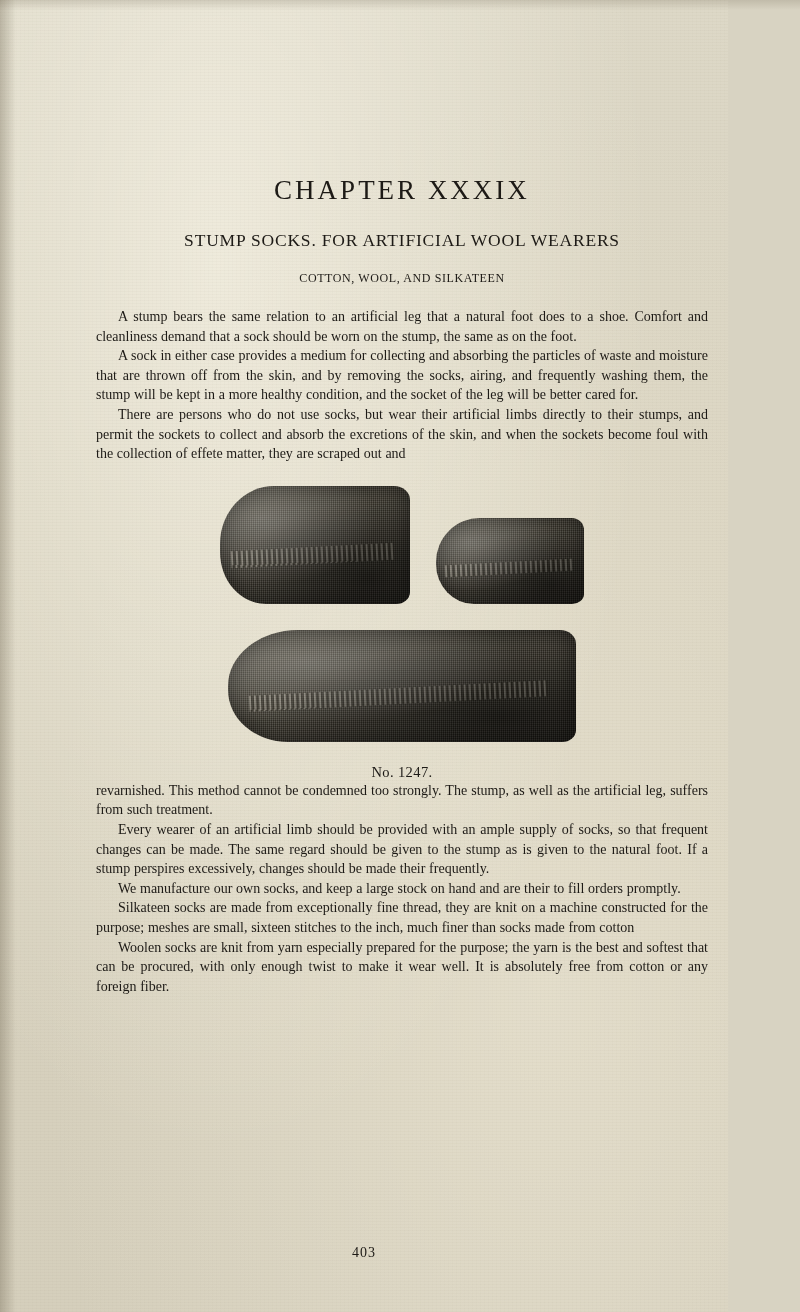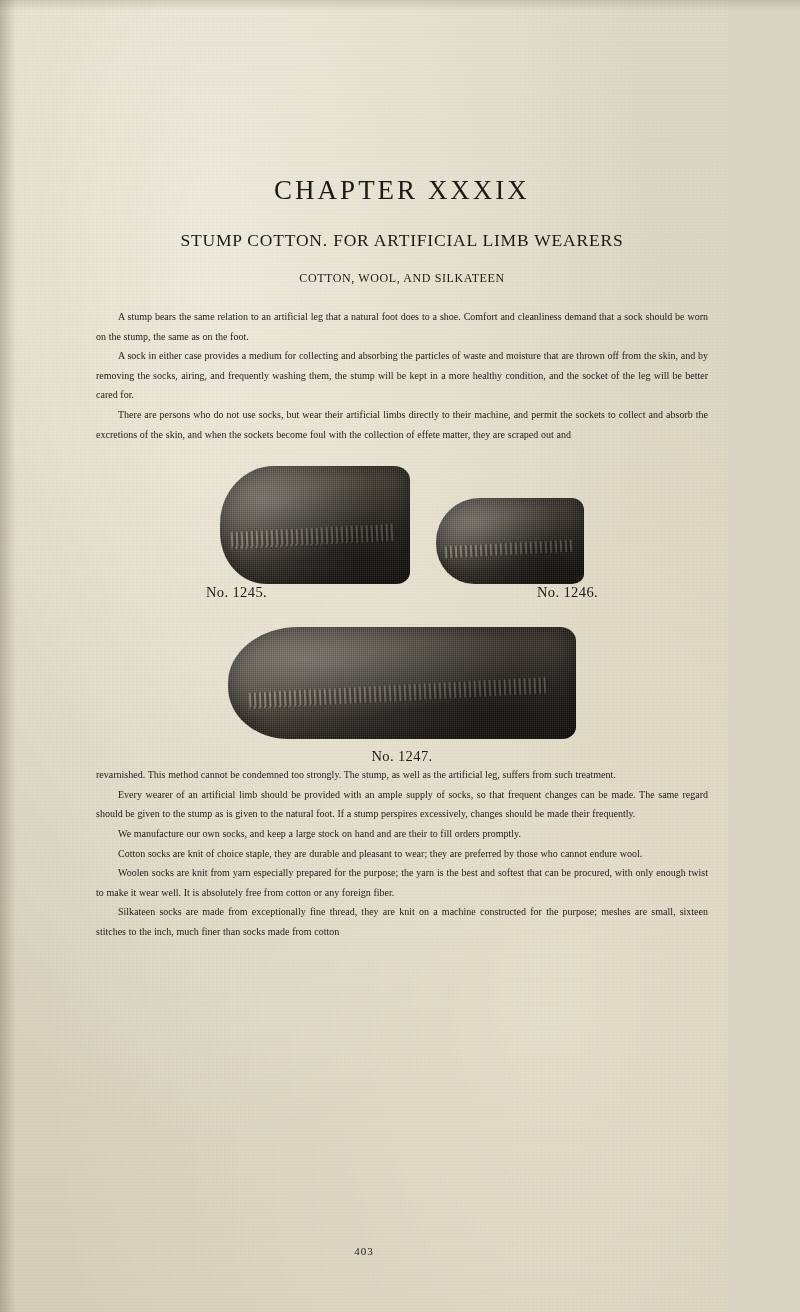--- a/index.html
+++ b/index.html
@@ -66,21 +66,21 @@
     margin: 24px 0 0 0;
   }
   h3.subsection {
     font-size: 12px;
     font-weight: normal;
     letter-spacing: 0.6px;
     text-align: center;
     margin: 20px 0 0 0;
   }
   p.body {
-    font-size: 10px;
+    font-size: 14px;
     line-height: 19.6px;
     text-align: justify;
     text-indent: 22px;
     margin: 0;
     hyphens: manual;
     word-spacing: 0.2px;
   }
   p.body.first { margin-top: 21px; }
   p.noindent { text-indent: 0; }
 
@@ -89,21 +89,21 @@
   }
   .fig-row {
     display: flex;
     justify-content: center;
     align-items: flex-end;
     gap: 26px;
   }
   .fig-caption {
     text-align: center;
     font-size: 14.5px;
-    margin-top: 9px;
+    margin-top: 22px;
     letter-spacing: 0.4px;
   }
   .caption-row {
     display: flex;
     justify-content: center;
     gap: 0;
   }
   .caption-row .cap {
     width: 50%;
     text-align: center;
@@ -158,67 +158,62 @@
     display: flex;
     justify-content: center;
     margin-top: 26px;
   }
 
   .footer {
     position: absolute;
     left: 0; right: 0;
     top: 1245px;
     text-align: center;
-    font-size: 11px;
+    font-size: 14px;
     letter-spacing: 1px;
   }
 </style>
 </head>
 <body>
 
 <div class="page">
   <div class="grain"></div>
   <div class="edge-left"></div>
   <div class="edge-top"></div>
 
   <div class="content">
 
     <h1 class="chapter">CHAPTER XXXIX</h1>
-    <h2 class="section">STUMP COTTON. FOR ARTIFICIAL LIMB WEARERS</h2>
+    <h2 class="section">STUMP SOCKS. FOR ARTIFICIAL WOOL WEARERS</h2>
     <h3 class="subsection">COTTON, WOOL, AND SILKATEEN</h3>
 
     <p class="body first">A stump bears the same relation to an artificial leg that a natural foot does to a shoe. Comfort and cleanliness demand that a sock should be worn on the stump, the same as on the foot.</p>
     <p class="body">A sock in either case provides a medium for collecting and absorbing the particles of waste and moisture that are thrown off from the skin, and by removing the socks, airing, and frequently washing them, the stump will be kept in a more healthy condition, and the socket of the leg will be better cared for.</p>
-    <p class="body">There are persons who do not use socks, but wear their artificial limbs directly to their machine, and permit the sockets to collect and absorb the excretions of the skin, and when the sockets become foul with the collection of effete matter, they are scraped out and</p>
+    <p class="body">There are persons who do not use socks, but wear their artificial limbs directly to their stumps, and permit the sockets to collect and absorb the excretions of the skin, and when the sockets become foul with the collection of effete matter, they are scraped out and</p>
 
     <div class="figures">
       <div class="fig-row">
         <div class="sock sock-a">
           <div class="band"></div>
         </div>
         <div class="sock sock-b">
           <div class="band"></div>
         </div>
       </div>
-      <div class="caption-row">
-        <div class="cap">No. 1245.</div>
-        <div class="cap">No. 1246.</div>
-      </div>
 
       <div class="fig-wide">
         <div class="sock sock-c">
           <div class="band"></div>
         </div>
       </div>
       <div class="fig-caption">No. 1247.</div>
     </div>
 
     <p class="body noindent" style="">revarnished. This method cannot be condemned too strongly. The stump, as well as the artificial leg, suffers from such treatment.</p>
     <p class="body">Every wearer of an artificial limb should be provided with an ample supply of socks, so that frequent changes can be made. The same regard should be given to the stump as is given to the natural foot. If a stump perspires excessively, changes should be made their frequently.</p>
     <p class="body">We manufacture our own socks, and keep a large stock on hand and are their to fill orders promptly.</p>
-    <p class="body">Cotton socks are knit of choice staple, they are durable and pleasant to wear; they are preferred by those who cannot endure wool.</p>
+    <p class="body">Silkateen socks are made from exceptionally fine thread, they are knit on a machine constructed for the purpose; meshes are small, sixteen stitches to the inch, much finer than socks made from cotton</p>
     <p class="body">Woolen socks are knit from yarn especially prepared for the purpose; the yarn is the best and softest that can be procured, with only enough twist to make it wear well. It is absolutely free from cotton or any foreign fiber.</p>
-    <p class="body">Silkateen socks are made from exceptionally fine thread, they are knit on a machine constructed for the purpose; meshes are small, sixteen stitches to the inch, much finer than socks made from cotton</p>
 
   </div>
 
   <div class="footer">403</div>
 </div>
 
 </body></html>

